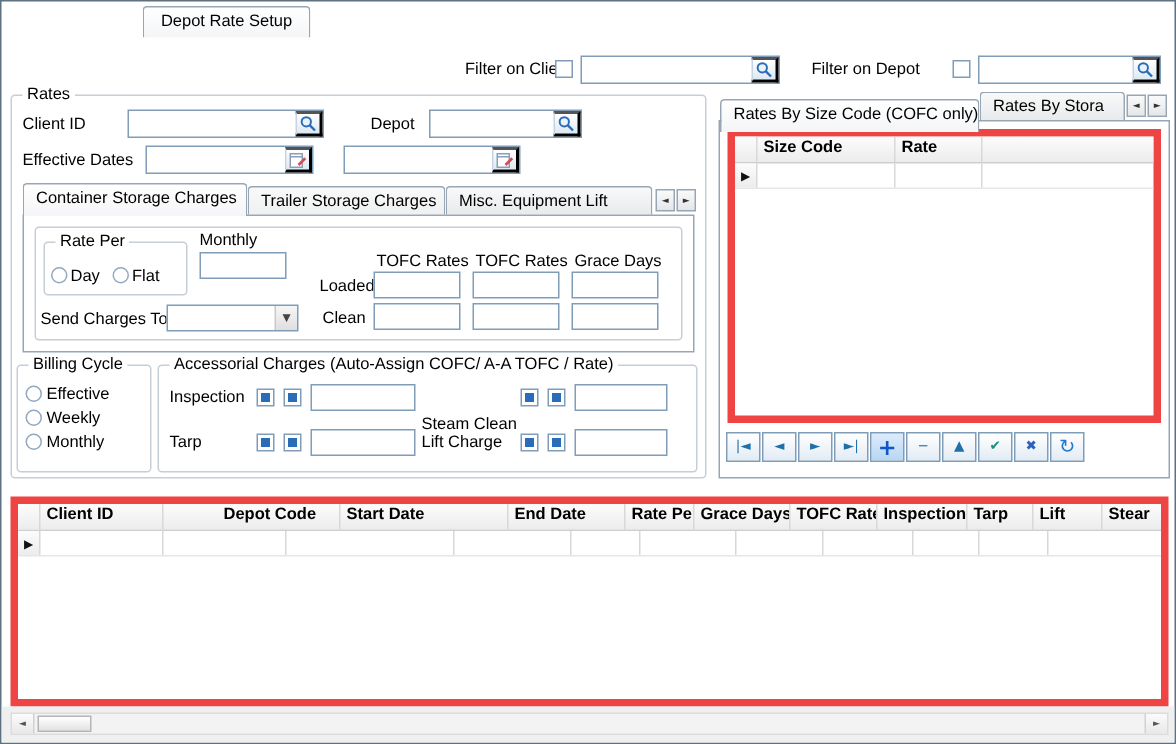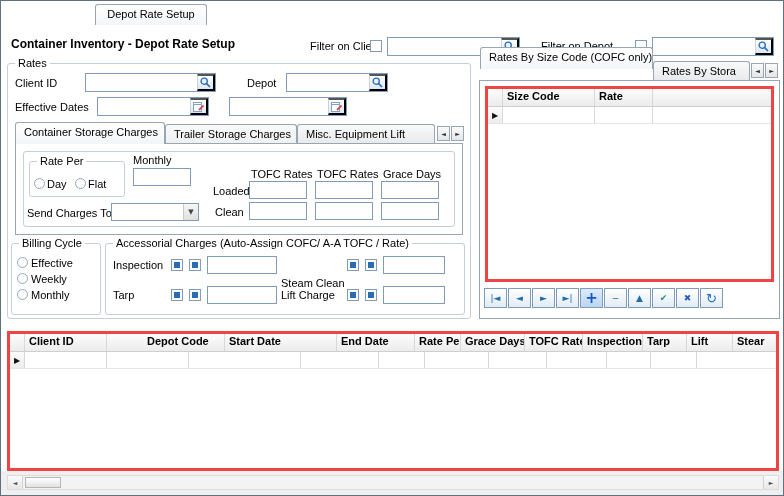--- a/index.html
+++ b/index.html
@@ -55,21 +55,21 @@
 
   
   .chk { position:absolute; width:12px; height:12px; border:1px solid #7f9db9; background:#fff; cursor:pointer; }
   .chk.checked::after { content:""; position:absolute; left:2px; top:2px; right:2px; bottom:2px; background:#2b6cb8; }
   .radio { position:absolute; width:11px; height:11px; border:1px solid #93a8bd; border-radius:50%; background:#fff; cursor:pointer; }
 
   
   .panel { position:absolute; border:1px solid #98a6b4; background:#ffffff; z-index:2; }
 
   
-  .grid { position:absolute; background:#ffffff; border:3px solid #ef4444; overflow:hidden; }
+  .grid { position:absolute; background:#ffffff; border:5px solid #ef4444; overflow:hidden; }
   .g-head { display:flex; height:18px; border-bottom:1px solid #cfcfcf; font-weight:bold;
             background:linear-gradient(#fcfcfc,#ececec); }
   .g-row { display:flex; height:17px; border-bottom:1px solid #e6e6e6; }
   .g-cell { border-right:1px solid #d8d8d8; padding:1px 4px; overflow:hidden; white-space:nowrap; }
   .g-ind { width:15px; flex:0 0 15px; border-right:1px solid #d8d8d8;
            background:linear-gradient(#fcfcfc,#ececec);
            display:flex; align-items:center; justify-content:center; }
   .ind-arrow { font-size:8px; font-family:"DejaVu Sans",sans-serif; color:#111; }
   .g-fill { flex:1; border-right:none; }
 
@@ -111,21 +111,20 @@
 </style>
 </head>
 <body>
 
 <div class="win">
 
   <div class="tab active" style="left:94px; top:3px; width:112px; height:21px; text-align:center;">
     <span>Depot Rate Setup</span>
   </div>
 
-  <div class="lbl bold" style="left:10px; top:36px; font-size:12px;">Container Inventory - Depot Rate Setup</div>
 
   <div class="lbl" style="left:309px; top:39px;">Filter on Client</div>
   <span class="chk" style="left:369px; top:39px;"></span>
   <div class="tb" style="left:386px; top:36px; width:133px;">
     <input type="text" value="" style="">
     <button class="icon-btn">
       <span>
         <svg width="13" height="13" viewBox="0 0 13 13">
             <circle cx="5.2" cy="5.2" r="3.1" fill="#eaf2fb" stroke="#2b6cb8" stroke-width="1.3"></circle>
             <line x1="7.6" y1="7.6" x2="11" y2="11" stroke="#2b6cb8" stroke-width="1.6"></line>
@@ -301,21 +300,21 @@
   <div class="tb tb-plain" style="left:206px; top:285px; width:70px;">
     <input type="text" value="" style="">
   </div>
   <div class="lbl" style="left:280px; top:288px;">Lift Charge</div>
   <span class="chk checked" style="left:346px; top:288px;"></span>
   <span class="chk checked" style="left:364px; top:288px;"></span>
   <div class="tb tb-plain" style="left:382px; top:285px; width:62px;">
     <input type="text" value="" style="">
   </div>
 
-  <div class="tab active" style="left:479px; top:46px; width:173px; height:22px;">
+  <div class="tab active" style="left:479px; top:65px; width:173px; height:22px;">
     <span>Rates By Size Code (COFC only)</span>
   </div>
   <div class="tab" style="left:652px; top:60px; width:97px; height:20px;">
     <span>Rates By Stora</span>
   </div>
   <button class="mini-btn" style="left:750px; top:62px;">
     <span>◄</span>
   </button>
   <button class="mini-btn" style="left:764px; top:62px;">
     <span>►</span>

